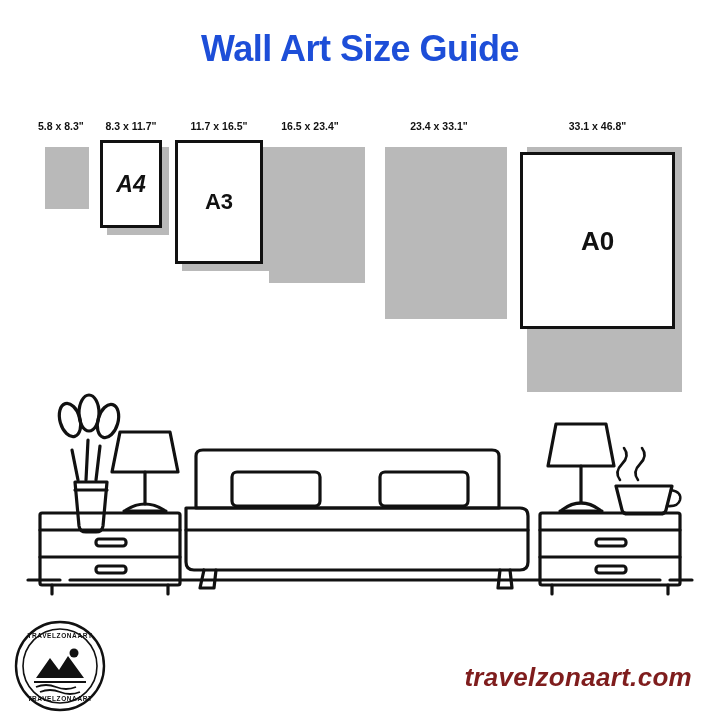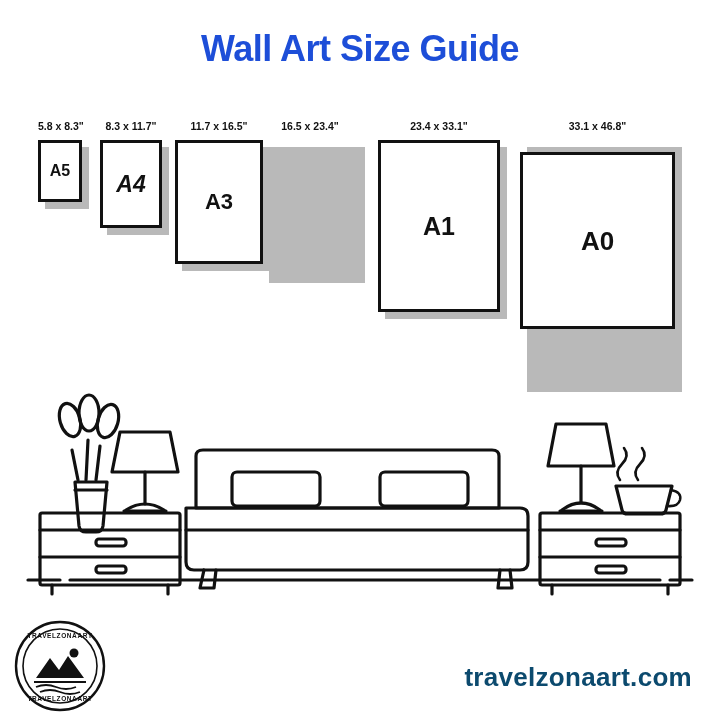--- a/index.html
+++ b/index.html
@@ -86,22 +86,23 @@
     top: 600px;
     width: 720px;
     height: 120px;
   }
   #brand-url {
     position: absolute;
     right: 28px;
     top: 62px;
     font-size: 26px;
     font-weight: bold;
-    color: #0c4a6e;
+    color: #7f1d1d;
     letter-spacing: 0.3px;
+    font-style: italic;
   }
   #logo-badge {
     position: absolute;
     left: 14px;
     top: 20px;
     width: 92px;
     height: 92px;
   }
   .logo-text-top, .logo-text-bottom {
     position: absolute;
@@ -118,23 +119,20 @@
 </head>
 <body>
 
 <div id="page-title">Wall Art Size Guide</div>
 
 <div id="poster-row">
 
   <div class="poster-group" id="g0" style="left: 38px; top: 0px; width: 54px; height: 72px;">
     <div class="poster-dim" id="d0" style="top: 120px; left: 0px; width: 44px;">5.8 x 8.3"</div>
     <div class="poster-shadow" id="s0" style="width: 44px; height: 62px; top: 147px; left: 7px;"></div>
-    <div class="poster-frame" id="f0" style="width: 44px; height: 62px; top: 140px; left: 0px;">
-      <span class="poster-label" id="l0" style="font-size: 16px;">A5</span>
-    </div>
   </div>
 
   <div class="poster-group" id="g1" style="left: 100px; top: 0px; width: 72px; height: 98px;">
     <div class="poster-dim" id="d1" style="top: 120px; left: 0px; width: 62px;">8.3 x 11.7"</div>
     <div class="poster-shadow" id="s1" style="width: 62px; height: 88px; top: 147px; left: 7px;"></div>
     <div class="poster-frame" id="f1" style="width: 62px; height: 88px; top: 140px; left: 0px;">
       <span class="poster-label" id="l1" style="font-size: 23px; font-style: italic;">A4</span>
     </div>
   </div>
 
@@ -147,23 +145,20 @@
   </div>
 
   <div class="poster-group" id="g3" style="left: 262px; top: 0px; width: 106px; height: 146px;">
     <div class="poster-dim" id="d3" style="top: 120px; left: 0px; width: 96px;">16.5 x 23.4"</div>
     <div class="poster-shadow" id="s3" style="width: 96px; height: 136px; top: 147px; left: 7px;"></div>
   </div>
 
   <div class="poster-group" id="g4" style="left: 378px; top: 0px; width: 132px; height: 182px;">
     <div class="poster-dim" id="d4" style="top: 120px; left: 0px; width: 122px;">23.4 x 33.1"</div>
     <div class="poster-shadow" id="s4" style="width: 122px; height: 172px; top: 147px; left: 7px;"></div>
-    <div class="poster-frame" id="f4" style="width: 122px; height: 172px; top: 140px; left: 0px;">
-      <span class="poster-label" id="l4" style="font-size: 25px;">A1</span>
-    </div>
   </div>
 
   <div class="poster-group" id="g5" style="left: 520px; top: 0px; width: 165px; height: 255px;">
     <div class="poster-dim" id="d5" style="top: 120px; left: 0px; width: 155px;">33.1 x 46.8"</div>
     <div class="poster-shadow" id="s5" style="width: 155px; height: 245px; top: 147px; left: 7px;"></div>
     <div class="poster-frame" id="f5" style="width: 155px; height: 177px; top: 152px; left: 0px; justify-content: center;">
       <span class="poster-label" id="l5" style="font-size: 26px;">A0</span>
     </div>
   </div>
 

